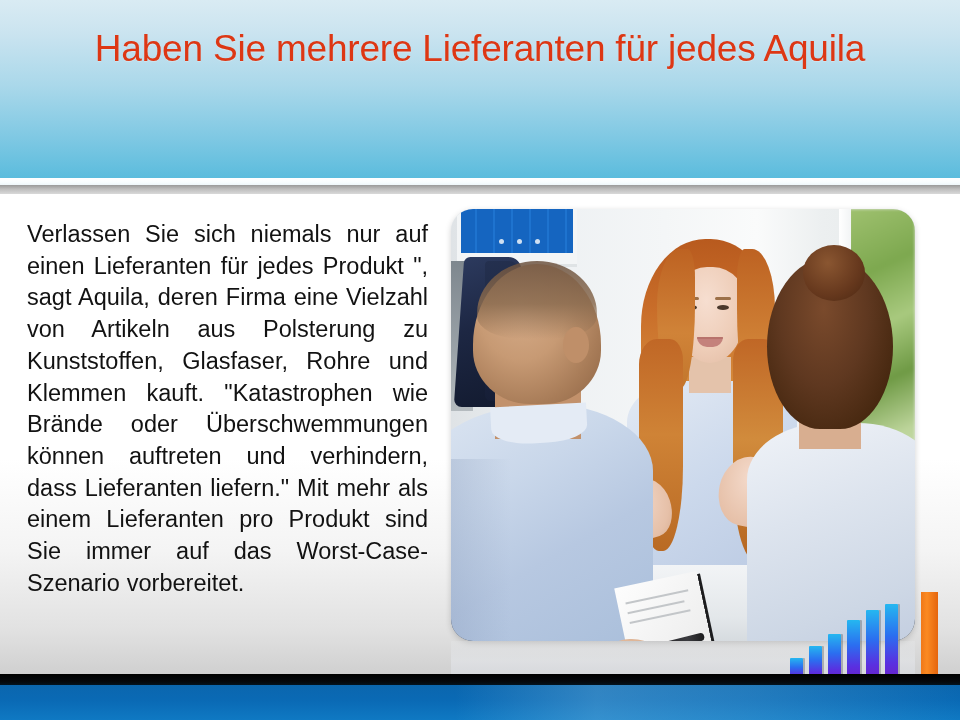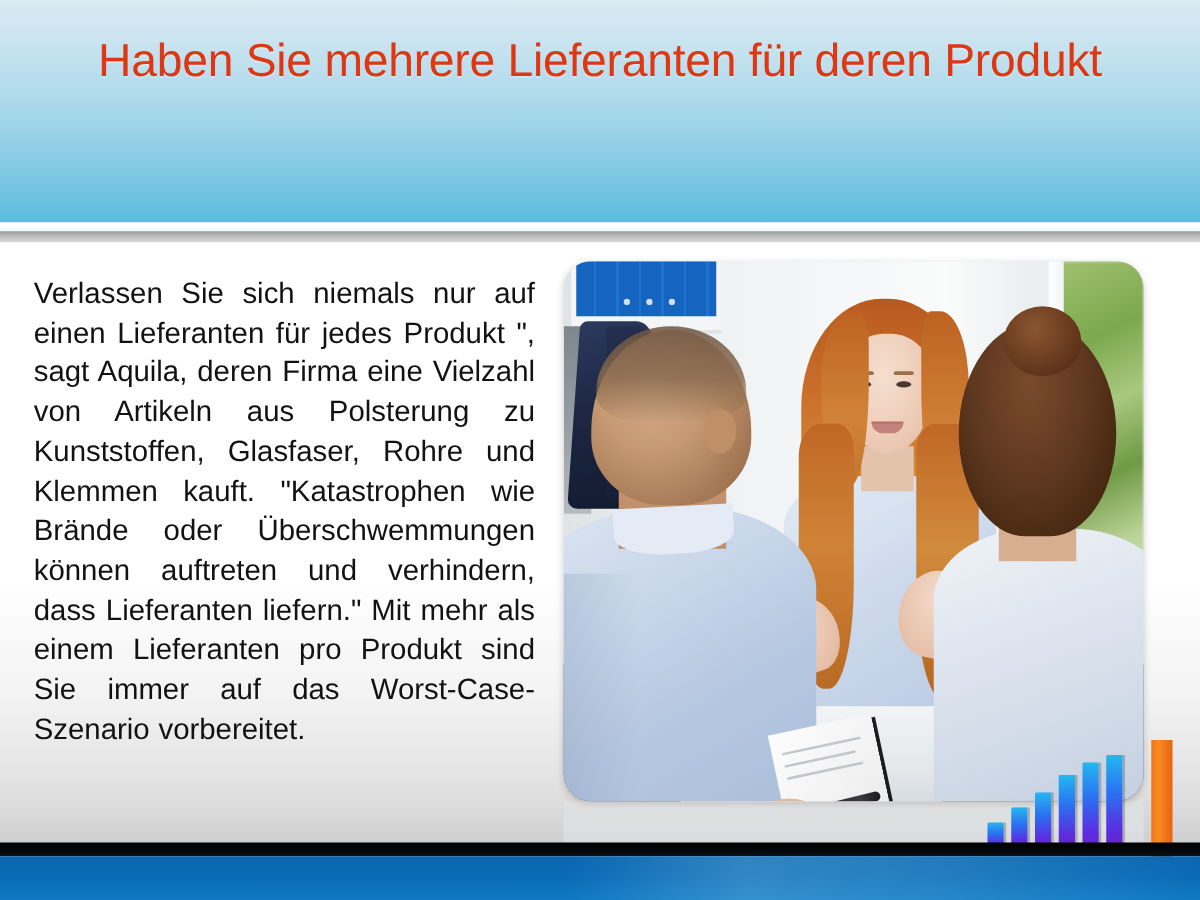--- a/index.html
+++ b/index.html
@@ -391,21 +391,21 @@
   }
 </style>
 </head>
 <body>
 
 <div id="slide">
 
   <div id="header-band"></div>
   <div id="header-highlight"></div>
   <div id="header-shadow"></div>
-  <div id="slide-title">Haben Sie mehrere Lieferanten für deren Produkt</div>
+  <div id="slide-title">Haben Sie mehrere Lieferanten für jedes Aquila</div>
 
   <div id="body-bg"></div>
 
   <div id="body-text">Verlassen Sie sich niemals nur auf einen Lieferanten für jedes Produkt ", sagt Aquila, deren Firma eine Vielzahl von Artikeln aus Polsterung zu Kunststoffen, Glasfaser, Rohre und Klemmen kauft. "Katastrophen wie Brände oder Überschwemmungen können auftreten und verhindern, dass Lieferanten liefern." Mit mehr als einem Lieferanten pro Produkt sind Sie immer auf das Worst-Case-Szenario vorbereitet.</div>
 
   <div id="photo-frame">
     <div class="ph" id="wall"></div>
     <div class="ph" id="window-green"></div>
     <div class="ph" id="window-lower"></div>
     <div class="ph" id="window-frame-r"></div>

